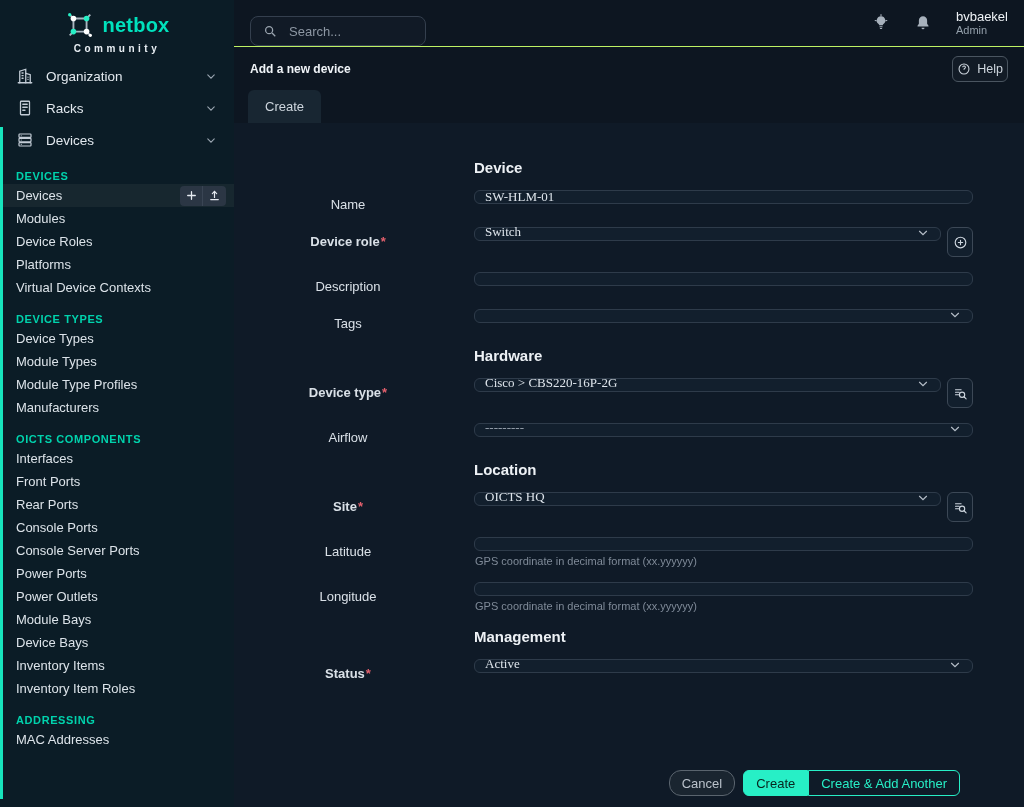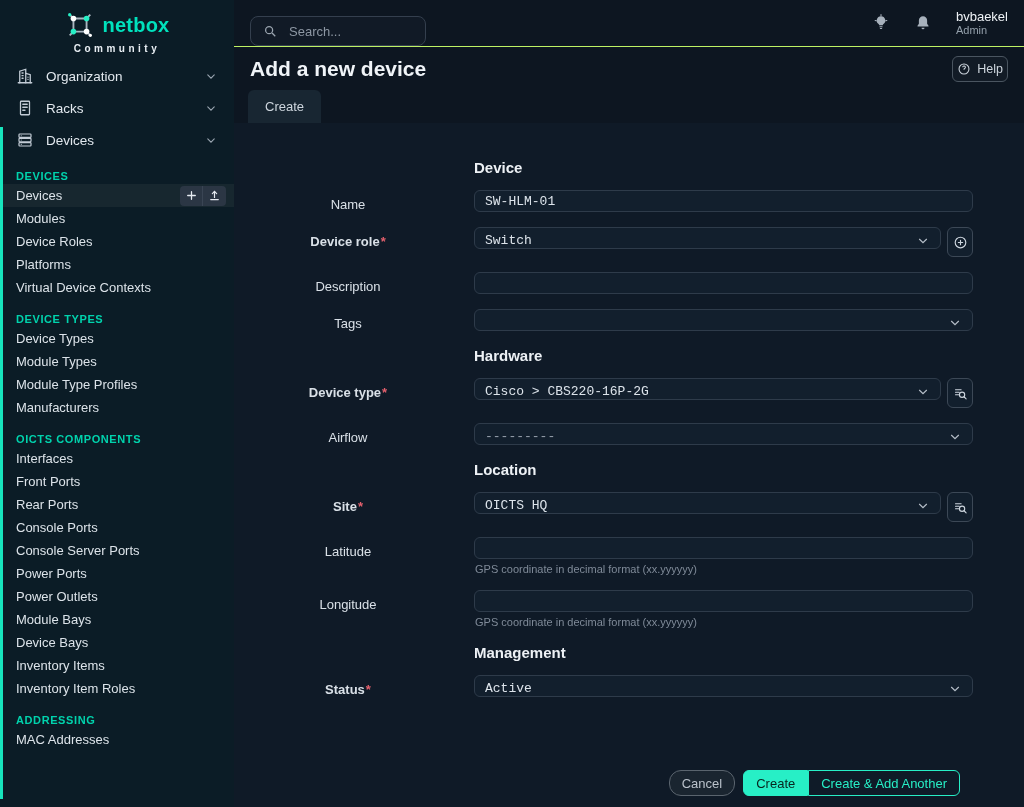--- a/index.html
+++ b/index.html
@@ -50,43 +50,43 @@
                 width:100%;font-family:inherit}
   .search input::placeholder{color:#8d97a3}
   .topright{margin-left:auto;display:flex;align-items:center;gap:24px}
   .tbicon{width:18px;height:18px;color:#a7b1bc;cursor:pointer}
   .userbox{line-height:1.2;cursor:pointer}
   .uname{font-size:13px;color:#eef2f6}
   .urole{font-size:11px;color:#94a0ab}
 
   .pagehead{height:43px;flex:0 0 43px;background:var(--chrome);display:flex;align-items:center;
             padding:0 16px}
-  .ptitle{font-size:21px;font-weight:700;color:#f0f4f8}
+  .ptitle{font-size:12px;font-weight:700;color:#f0f4f8}
   .helpbtn{margin-left:auto;display:flex;gap:6px;align-items:center;height:26px;padding:0 4px;
            border:1px solid #4a5560;border-radius:6px;color:#cdd5dd;font-size:12.5px;
            cursor:pointer;background:#121b26;font-family:inherit}
   .helpbtn .tico{width:14px;height:14px}
 
   .tabs{height:33px;flex:0 0 33px;background:var(--chrome);display:flex;align-items:stretch;
         padding:0 14px}
   .tab{background:var(--tab);color:#ced6de;font-size:13px;padding:0 17px;display:flex;
        align-items:center;border-radius:6px 6px 0 0;cursor:pointer}
 
   .content{flex:1;background:var(--panel);position:relative;overflow:hidden}
 
   
   .fheading{font-size:15px;font-weight:700;color:#edf1f5;margin:16px 0 14px 240px}
   .fheading.first{margin-top:36px}
   .frow{display:grid;grid-template-columns:228px 499px;column-gap:12px;margin:0 0 15px 0}
   .flabel{text-align:center;padding-top:7px;font-size:13px;color:var(--label)}
   .flabel.req{font-weight:700}
   .ast{color:var(--red);margin-left:1px}
   .ctlrow{display:flex;gap:6px}
-  .tinput,.tselect{flex:1;height:22px;background:var(--input-bg);border:1px solid var(--border);
-          border-radius:6px;color:#dde4eb;font-size:13px;padding:0 10px;font-family:Liberation Mono, monospace;
+  .tinput,.tselect{flex:1;height:14px;background:var(--input-bg);border:1px solid var(--border);
+          border-radius:6px;color:#dde4eb;font-size:13px;padding:0 10px;font-family:Liberation Serif, serif;
           outline:none;min-width:0}
   .tselect{display:flex;align-items:flex-end;justify-content:space-between;cursor:pointer}
   .tselect .selchev{width:14px;height:14px;color:#b4bdc7;flex:0 0 14px}
   .selval.mutedval{color:#98a2ae}
   .sidebtn{width:26px;height:30px;flex:0 0 26px;display:flex;align-items:center;
            justify-content:center;background:var(--input-bg);border:1px solid var(--btn-border);
            border-radius:6px;color:#cdd5de;cursor:pointer;padding:0}
   .sidebtn .tico{width:15px;height:15px}
   .helper{font-size:11px;color:var(--helper);margin-top:4px;padding-left:1px}
 

